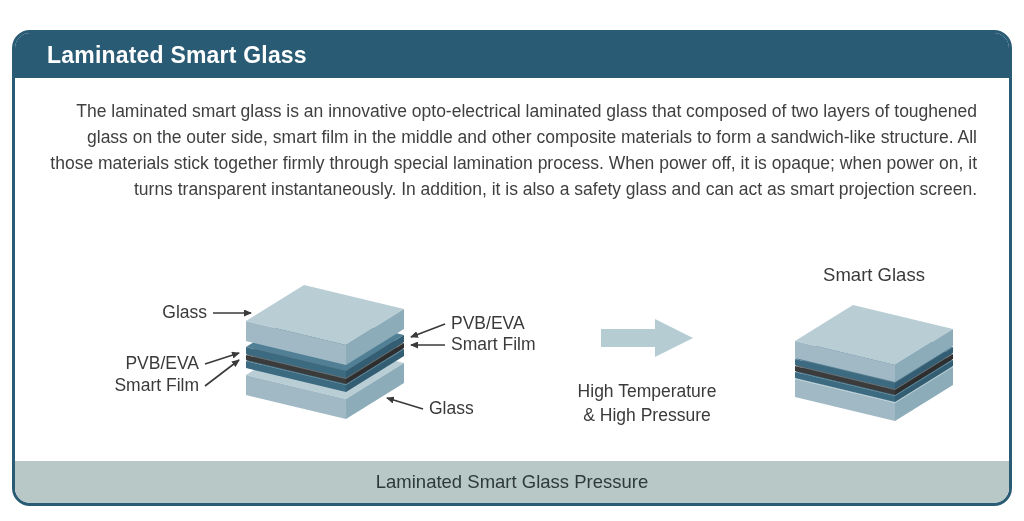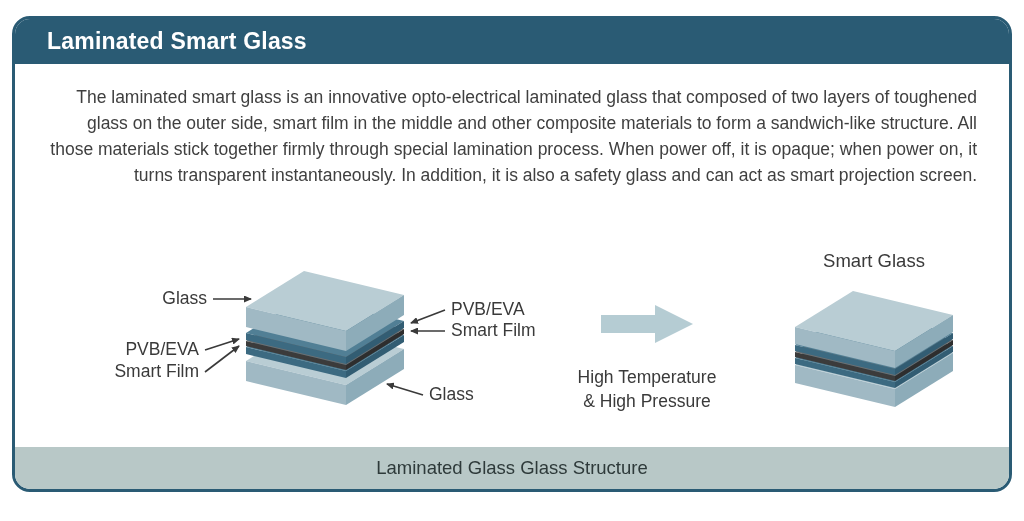--- a/index.html
+++ b/index.html
@@ -1,17 +1,17 @@
 <!DOCTYPE html>
 <html><head>
 <meta charset="utf-8">
 <style>
   html,body{margin:0;padding:0;width:1024px;height:521px;background:#ffffff;overflow:hidden;
     font-family:"Liberation Sans",sans-serif;}
-  .card{position:absolute;left:12px;top:16px;width:1000px;height:476px;box-sizing:border-box;
+  .card{position:absolute;left:12px;top:30px;width:1000px;height:476px;box-sizing:border-box;
     border:3px solid #2a5b74;border-radius:18px;background:#ffffff;overflow:hidden;}
   .header{height:45px;background:#2a5b74;display:flex;align-items:center;padding-left:32px;}
   .header h1{margin:0;color:#ffffff;font-size:23px;font-weight:bold;letter-spacing:.2px;}
   .description{margin:20px 30px 0 32px;width:930px;font-size:17.5px;line-height:26px;color:#3f3f3f;text-align:right;}
   .diagram{position:absolute;left:30px;top:212px;width:940px;height:220px;}
   svg text{font-family:"Liberation Sans",sans-serif;font-size:17.5px;fill:#3a3a3a;}
   .result-title{font-size:18.5px;}
   .glass-top{fill:#b9cdd4}.glass-front{fill:#a0b9c4}.glass-side{fill:#8dacb9}
   .pvb-top{fill:#517f95}.pvb-front{fill:#3c6a81}.pvb-side{fill:#325d73}
   .film-top{fill:#707070}.film-front{fill:#3b3b3b}.film-side{fill:#2e2e2e}
@@ -124,16 +124,16 @@
         <g>
           <polygon class="glass-top" points="750,96 850,120 908,84 808,60"></polygon>
           <polygon class="glass-front" points="750,113 850,137 850,120 750,96"></polygon>
           <polygon class="glass-side" points="850,137 908,101 908,84 850,120"></polygon>
         </g>
       </g>
     </svg>
   </div>
 
   <div class="footer">
-    <span>Laminated Glass Glass Structure</span>
+    <span>Laminated Smart Glass Pressure</span>
   </div>
 
 </div>
 
 </body></html>

